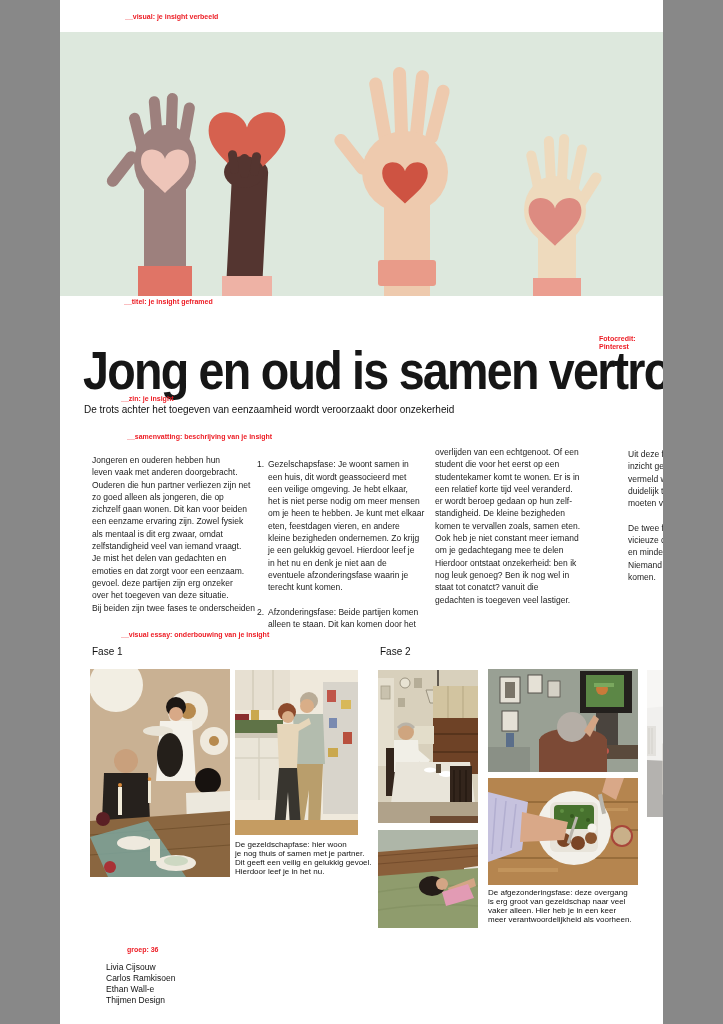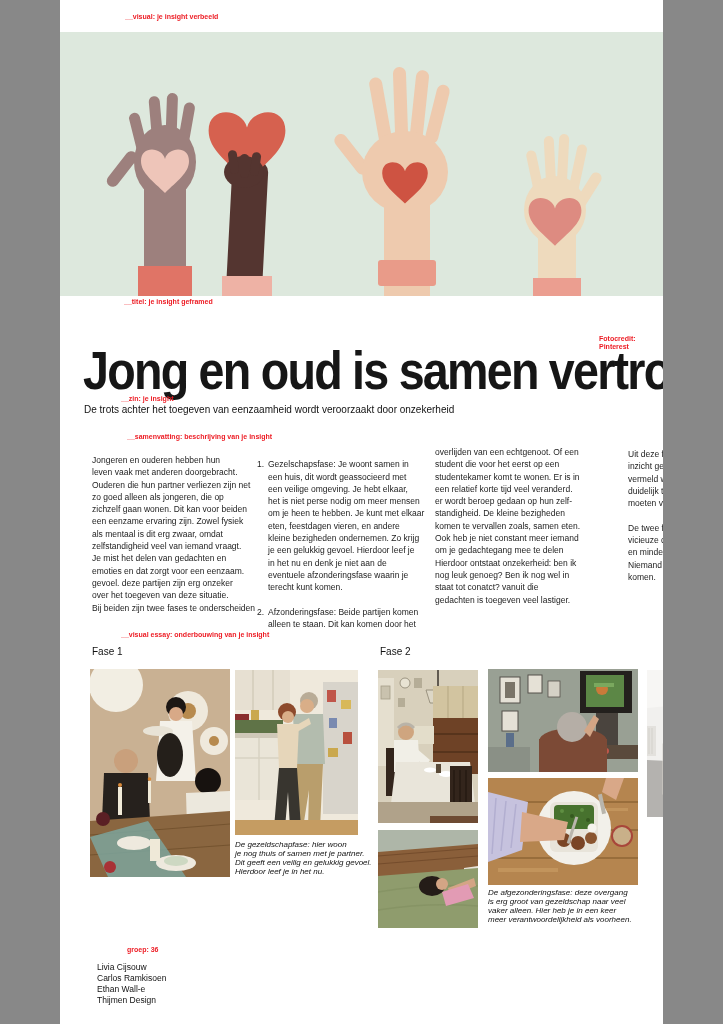--- a/index.html
+++ b/index.html
@@ -20,22 +20,22 @@
   .col2{left:197px;width:178px;}
   .col3{left:375px;width:166px;}
   .col4{left:568px;top:448px;width:172px;}
   .li{display:flex;}
   .li .num{width:11px;flex:none;}
   .li .txt{white-space:pre-line;flex:1;}
   .fase-title{position:absolute;top:646px;font-size:10px;color:#111;}
   .f1{left:32px;} .f2{left:320px;}
   .photo{position:absolute;overflow:hidden;background:#ddd;}
   .photo svg{display:block;}
-  .caption{position:absolute;font-size:8px;line-height:9px;color:#111;white-space:pre-line;font-style:italic;}
-  .names{position:absolute;left:37px;top:962px;font-size:8.5px;line-height:11px;color:#111;}
+  .caption{position:absolute;font-size:8px;line-height:9px;color:#111;white-space:pre-line;}
+  .names{position:absolute;left:46px;top:962px;font-size:8.5px;line-height:11px;color:#111;}
   .names div{white-space:nowrap;}
   .logo{position:absolute;left:608px;top:961px;color:#e4383f;font-size:13.2px;
         font-weight:normal;line-height:12.6px;letter-spacing:-0.4px;}
   .logo-tail{display:inline-block;width:9px;height:5px;border-bottom:1.5px solid #e4383f;margin-left:1px;}
 </style>
 </head>
 <body>
 
 <div class="page">
 

